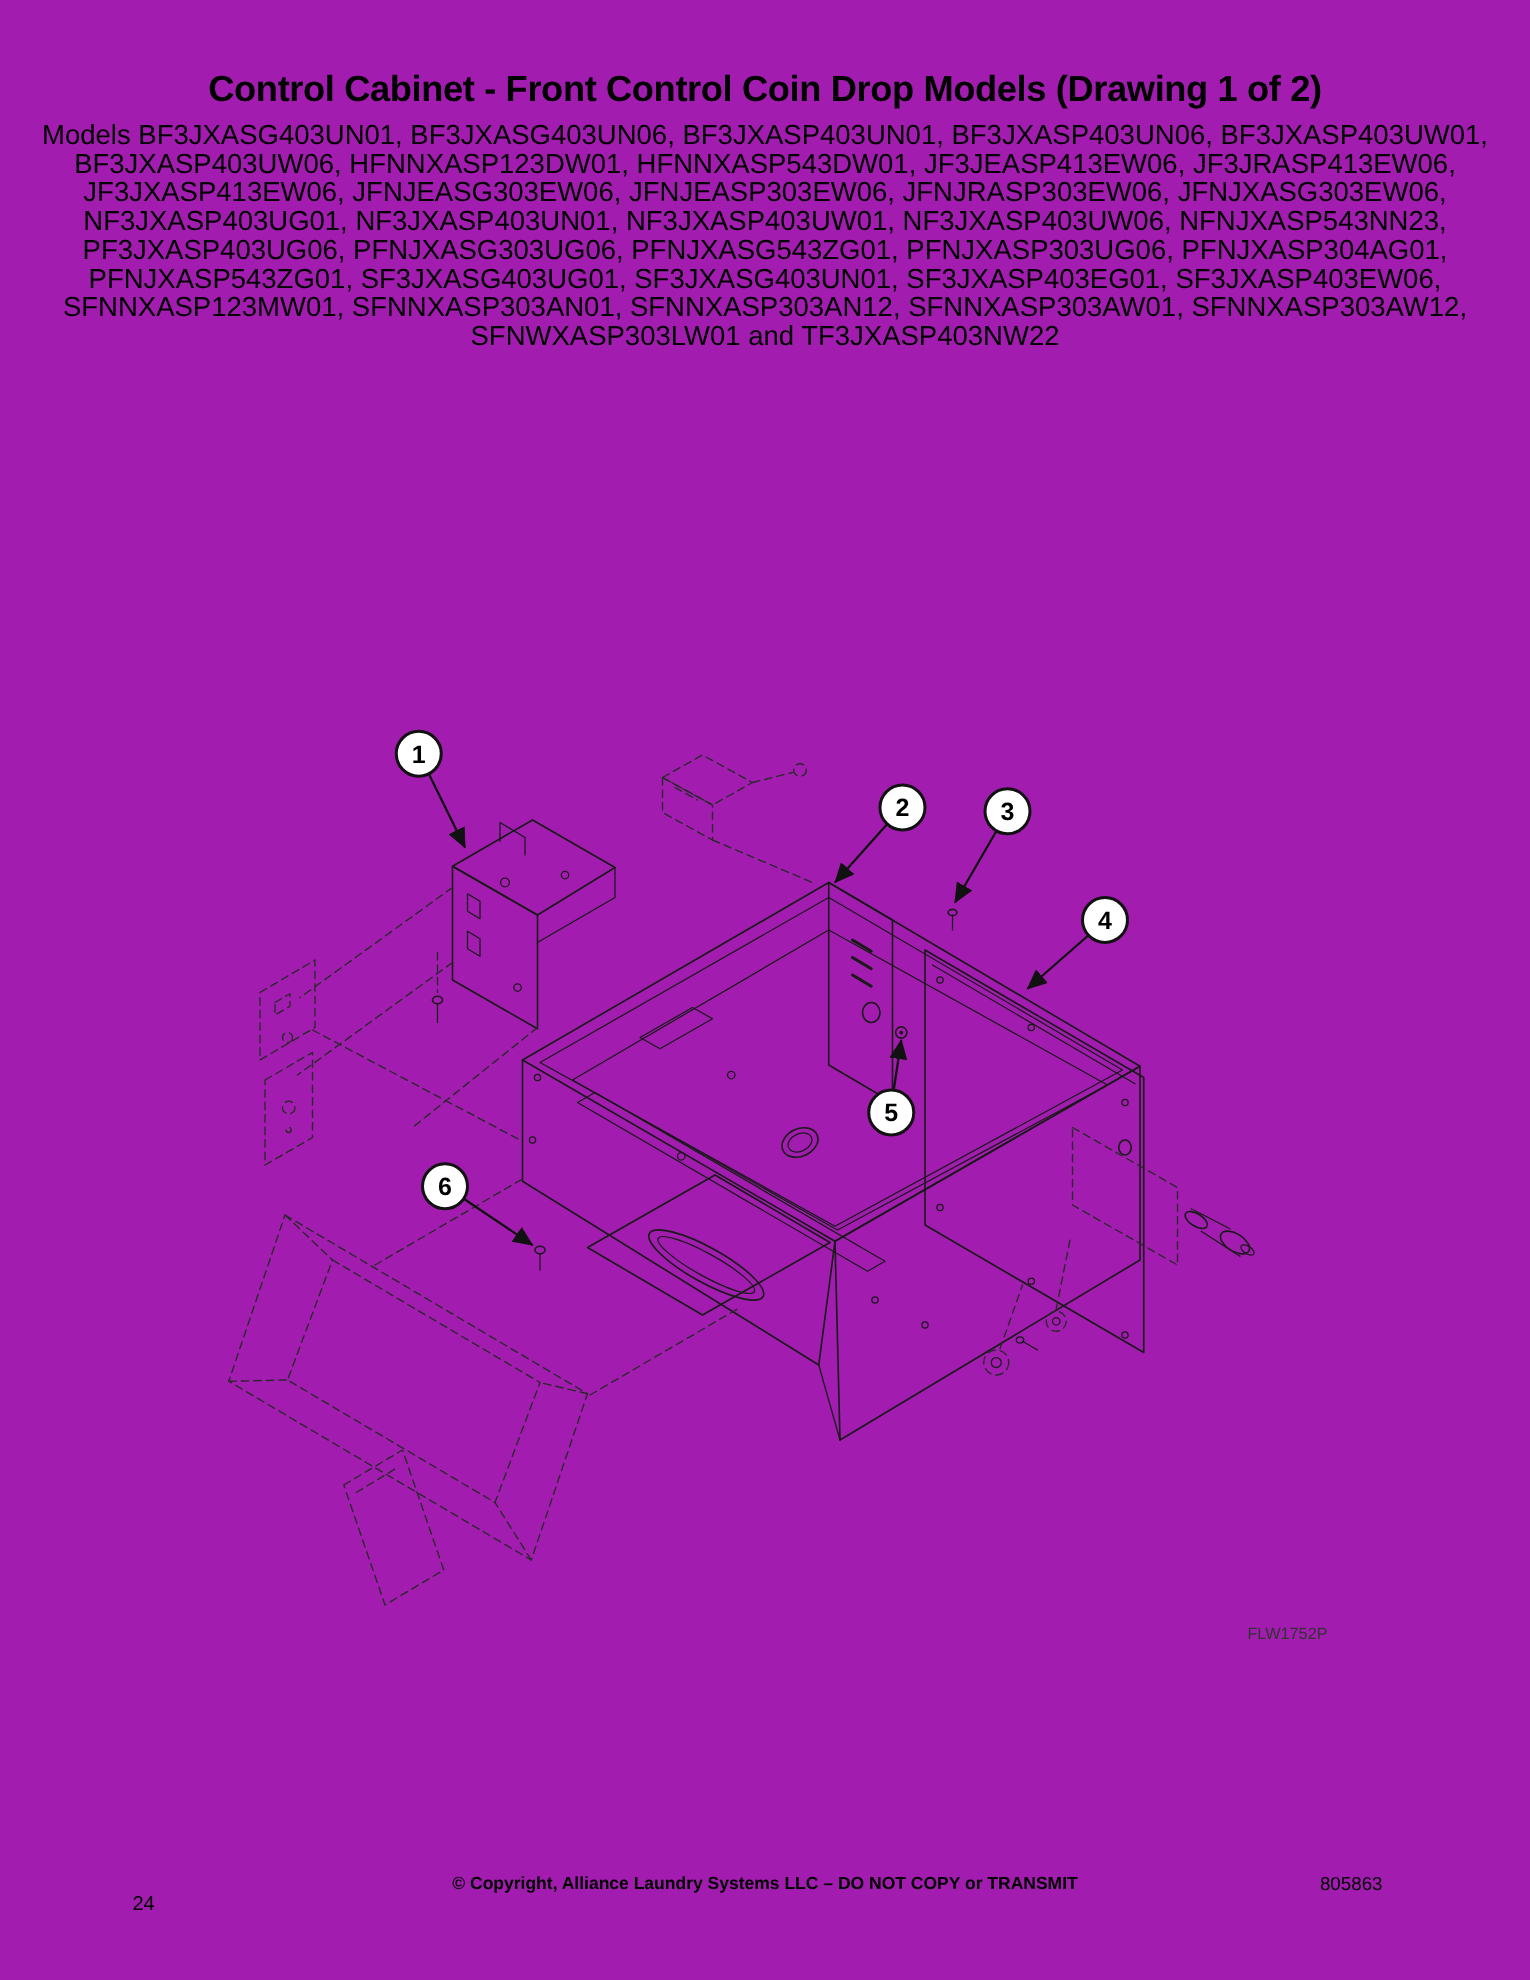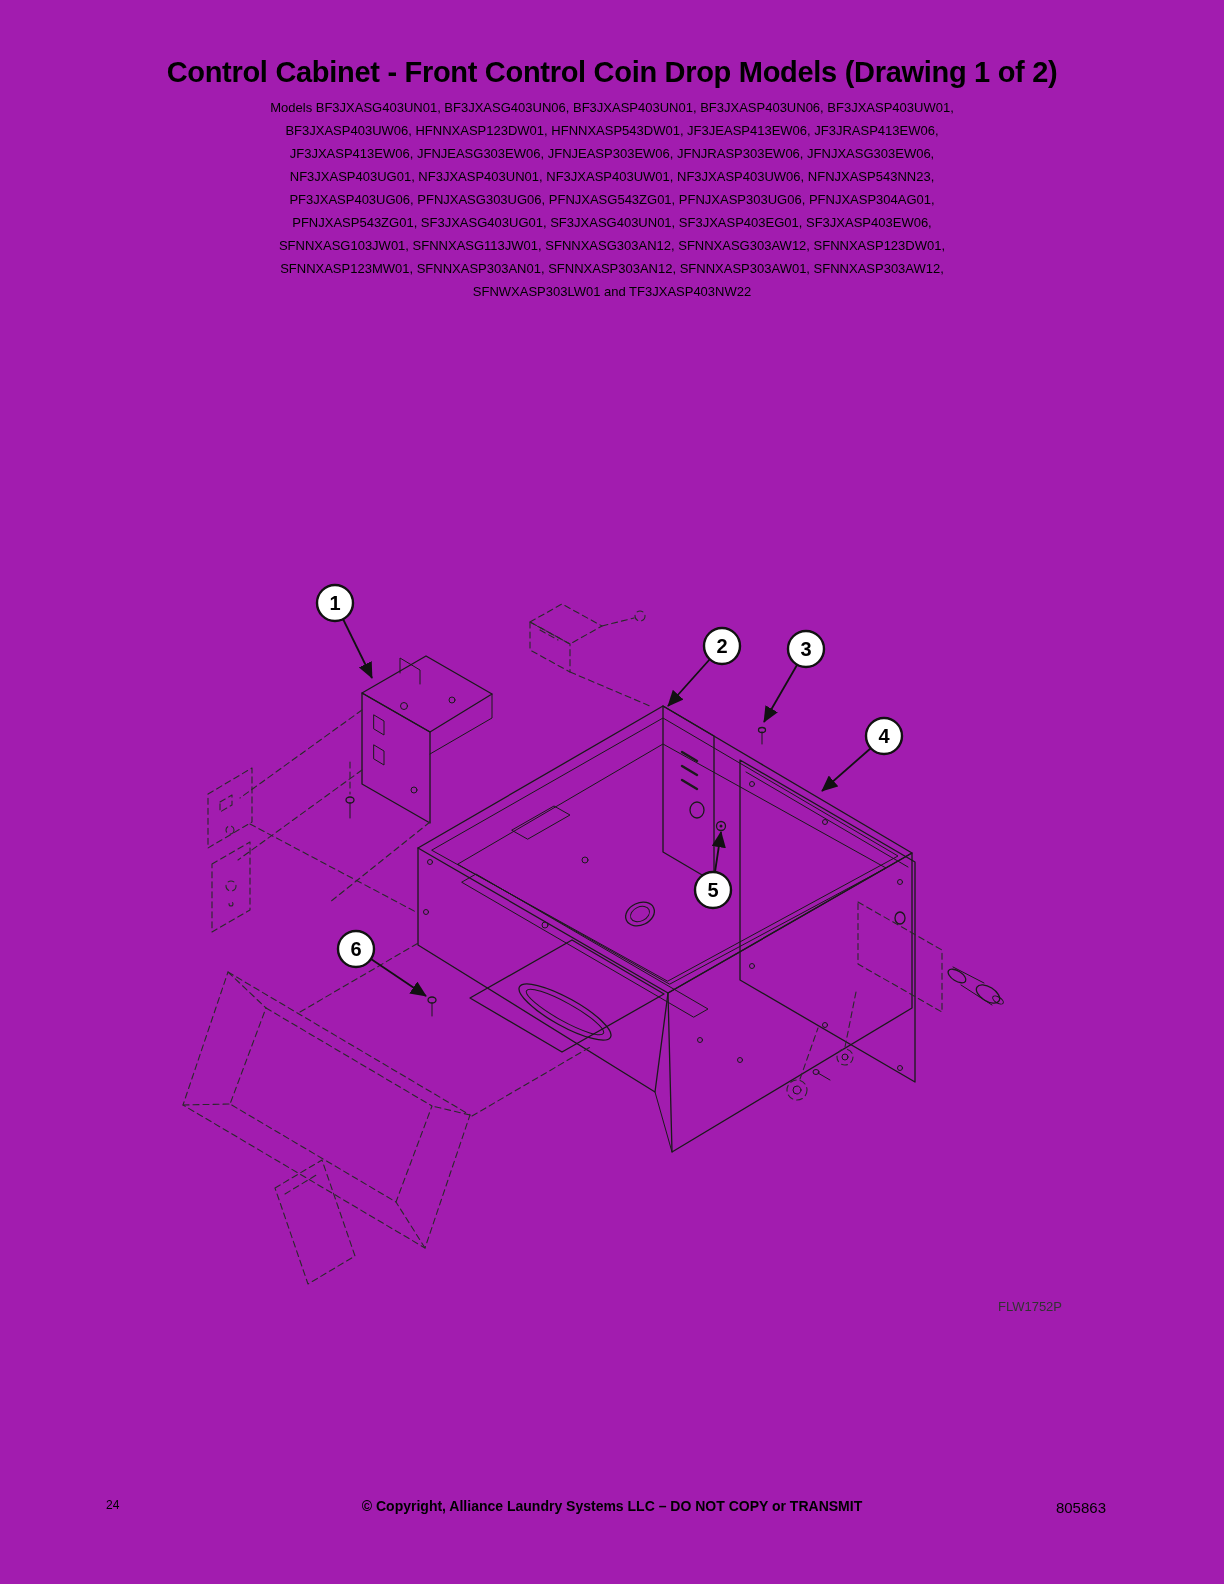--- a/index.html
+++ b/index.html
@@ -16,43 +16,43 @@
     margin:0;
     padding-top:56px;
     text-align:center;
     font-size:29px;
     font-weight:bold;
     letter-spacing:-0.3px;
   }
   .models{
     margin-top:7px;
     text-align:center;
-    font-size:13px;
+    font-size:22px;
     line-height:23px;
   }
   .diagram-wrap{
     position:absolute;
     left:0; top:560px;
     width:1224px; height:760px;
   }
   .footer{
     position:absolute;
     left:0; top:1498px;
     width:100%;
     height:30px;
   }
   .footer .copy{
     width:100%;
     text-align:center;
     font-size:14px;
     font-weight:bold;
   }
   .footer .pageno{
-    position:absolute; left:106px; top:0;
-    font-size:12px;
+    position:absolute; left:106px; top:17px;
+    font-size:16px;
   }
   .footer .docno{
     position:absolute; right:118px; top:1px;
     font-size:15px;
   }
   
   .s{fill:none;stroke:#1a1a1a;stroke-width:1.3;stroke-linejoin:round;stroke-linecap:round;}
   .d{fill:none;stroke:#2a2a2a;stroke-width:1.1;stroke-dasharray:6 4;stroke-linejoin:round;stroke-linecap:round;}
   .thin{stroke-width:1;}
   .thk{stroke-width:2.4;}
@@ -68,21 +68,20 @@
 
   <h1 class="title">Control Cabinet - Front Control Coin Drop Models (Drawing 1 of 2)</h1>
 
   <div class="models">
     <div>Models BF3JXASG403UN01, BF3JXASG403UN06, BF3JXASP403UN01, BF3JXASP403UN06, BF3JXASP403UW01,</div>
     <div>BF3JXASP403UW06, HFNNXASP123DW01, HFNNXASP543DW01, JF3JEASP413EW06, JF3JRASP413EW06,</div>
     <div>JF3JXASP413EW06, JFNJEASG303EW06, JFNJEASP303EW06, JFNJRASP303EW06, JFNJXASG303EW06,</div>
     <div>NF3JXASP403UG01, NF3JXASP403UN01, NF3JXASP403UW01, NF3JXASP403UW06, NFNJXASP543NN23,</div>
     <div>PF3JXASP403UG06, PFNJXASG303UG06, PFNJXASG543ZG01, PFNJXASP303UG06, PFNJXASP304AG01,</div>
     <div>PFNJXASP543ZG01, SF3JXASG403UG01, SF3JXASG403UN01, SF3JXASP403EG01, SF3JXASP403EW06,</div>
-    <div>SFNNXASG103JW01, SFNNXASG113JW01, SFNNXASG303AN12, SFNNXASG303AW12, SFNNXASP123DW01,</div>
     <div>SFNNXASP123MW01, SFNNXASP303AN01, SFNNXASP303AN12, SFNNXASP303AW01, SFNNXASP303AW12,</div>
     <div>SFNWXASP303LW01 and TF3JXASP403NW22</div>
   </div>
 
   <div class="diagram-wrap">
     <svg width="1224" height="760" viewBox="0 0 1224 760" xmlns="http://www.w3.org/2000/svg">
       <defs>
         <marker id="arrowhead" markerWidth="10" markerHeight="8" refX="8.5" refY="4" orient="auto">
           <path d="M0,0 L9,4 L0,8 Z" fill="#111"></path>
         </marker>

